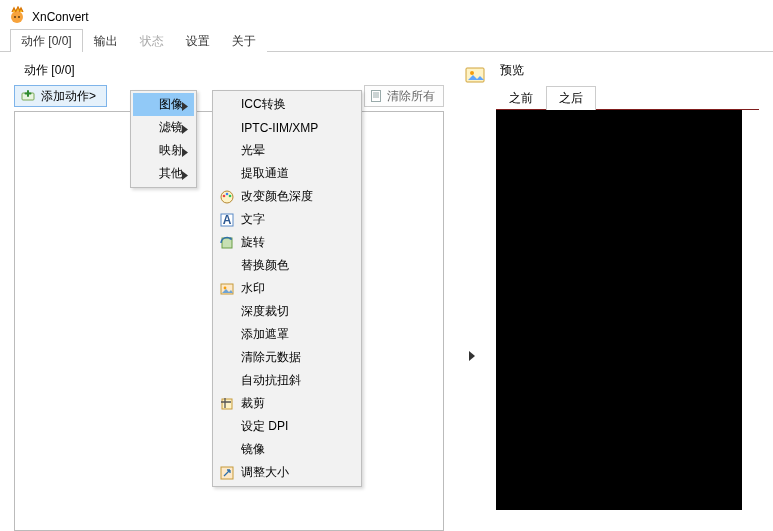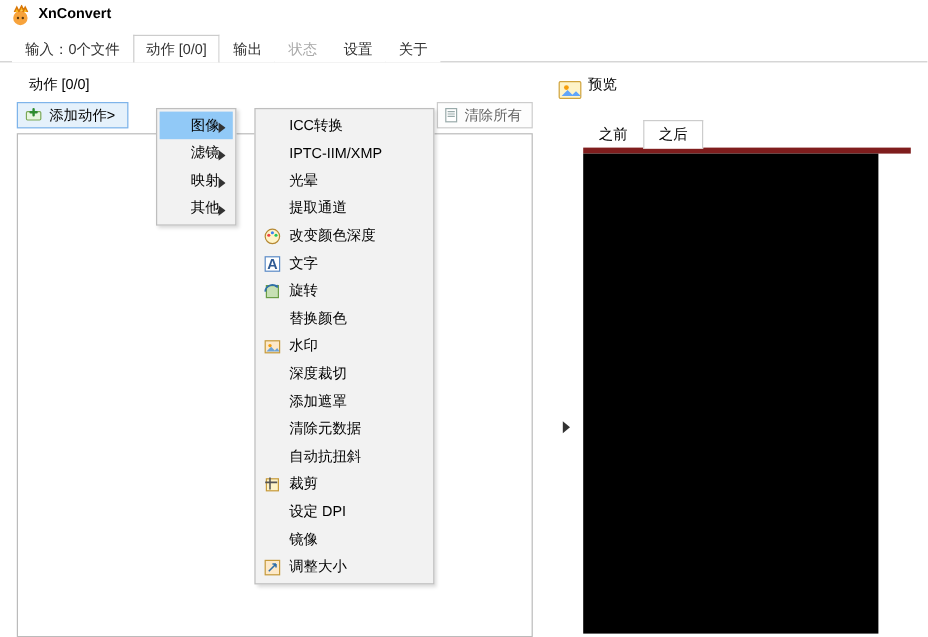--- a/index.html
+++ b/index.html
@@ -1,31 +1,31 @@
 <!DOCTYPE html>
 <html><head>
 <meta charset="utf-8">
 <style>
 * { margin: 0; padding: 0; box-sizing: border-box; font-family: "Microsoft YaHei", "Segoe UI", sans-serif; font-size: 12px; }
 body { background: #fff; width: 773px; height: 531px; overflow: hidden; }
 
 
-.titlebar { display: flex; align-items: flex-start; padding: 4px 8px; gap: 6px; height: 28px; font-weight: bold; }
+.titlebar { display: flex; align-items: flex-end; padding: 4px 8px; gap: 6px; height: 28px; }
 .app-icon { width: 18px; height: 18px; display: flex; align-items: center; justify-content: center; }
 
 
 .main-tabs { border-bottom: 1px solid #ccc; display: flex; padding-left: 10px; height: 24px; }
 .main-tab { padding: 3px 10px; border: 1px solid transparent; border-bottom: none; cursor: pointer; position: relative; top: 1px; background: #fff; color: #333; }
 .main-tab.active { border-color: #ccc; background: #fff; }
 .main-tab.disabled { color: #aaa; }
 
 
 .content { display: flex; padding: 10px 14px; gap: 20px; }
 .left-pane { width: 430px; }
-.right-pane { flex: 1; display: flex; }
+.right-pane { flex: 1; display: flex; gap: 10px; }
 
 .groupbox-label { font-size: 12px; margin-bottom: 4px; margin-left: 10px; }
 .toolbar-row { display: flex; align-items: center; gap: 6px; height: 26px; margin-bottom: 2px; }
 
 .btn-add { display: flex; align-items: center; gap: 6px; border: 1px solid #7eb4ea; background: #e5f1fb; padding: 2px 10px 2px 6px; cursor: pointer; height: 22px; }
 .plus-ic { width: 14px; height: 14px; }
 
 .btn-clear { display: flex; align-items: center; gap: 4px; border: 1px solid #ccc; background: #fdfdfd; padding: 2px 8px 2px 4px; cursor: pointer; height: 22px; color: #666; margin-left: auto; }
 .clear-ic { width:14px; height:14px; }
 
@@ -36,21 +36,21 @@
 .menu-1 { top: 90px; left: 130px; width: 67px; }
 .menu-2 { top: 90px; left: 212px; width: 150px; }
 .menuitem { display: flex; align-items: center; height: 23px; padding: 0 18px 0 26px; position: relative; cursor: pointer; white-space: nowrap; }
 .menuitem.hl { background: #91c9f7; }
 .menuitem .arrow { position: absolute; right: 6px; top: 7px; }
 .menu-icon { position: absolute; left: 4px; top: 4px; width: 16px; height: 16px; display: flex; align-items: center; justify-content: center; }
 
 .preview-ic { width: 22px; height: 22px; margin-top: 2px; }
 .preview-title { padding-left: 4px; }
 
-.prev-tabs { display: flex; border-bottom: 5px solid #7f1d1d; margin-top: 20px; }
+.prev-tabs { display: flex; border-bottom: 1px solid #7f1d1d; margin-top: 6px; }
 .prev-tab { padding: 3px 12px; border: 1px solid transparent; border-bottom: none; cursor: pointer; position: relative; top: 1px; }
 .prev-tab.active { border-color: #ccc; background: #fff; }
 
 .preview-area { background: #000; height: 400px; width: 246px; }
 
 .side-arrow { position: absolute; top: 350px; left: 468px; }
 </style>
 </head>
 <body>
 
@@ -60,21 +60,20 @@
         <circle cx="9" cy="11" r="6" fill="#f7a33c"></circle>
         <path d="M4 6 L6 2 L8 6 M8 5 L10 1 L12 5 M11 6 L13 2 L15 6" stroke="#d97706" stroke-width="1.3" fill="#fbbf24"></path>
         <circle cx="7" cy="11" r="1" fill="#5b3a12"></circle>
         <circle cx="11" cy="11" r="1" fill="#5b3a12"></circle>
       </svg>
   </span>
   <span>XnConvert</span>
 </div>
 
 <div class="main-tabs">
-  <div class="main-tab">输入：0个文件</div>
   <div class="main-tab active">动作 [0/0]</div>
   <div class="main-tab">输出</div>
   <div class="main-tab disabled">状态</div>
   <div class="main-tab">设置</div>
   <div class="main-tab">关于</div>
 </div>
 
 <div class="content">
   <div class="left-pane">
     <div class="groupbox-label">动作 [0/0]</div>

